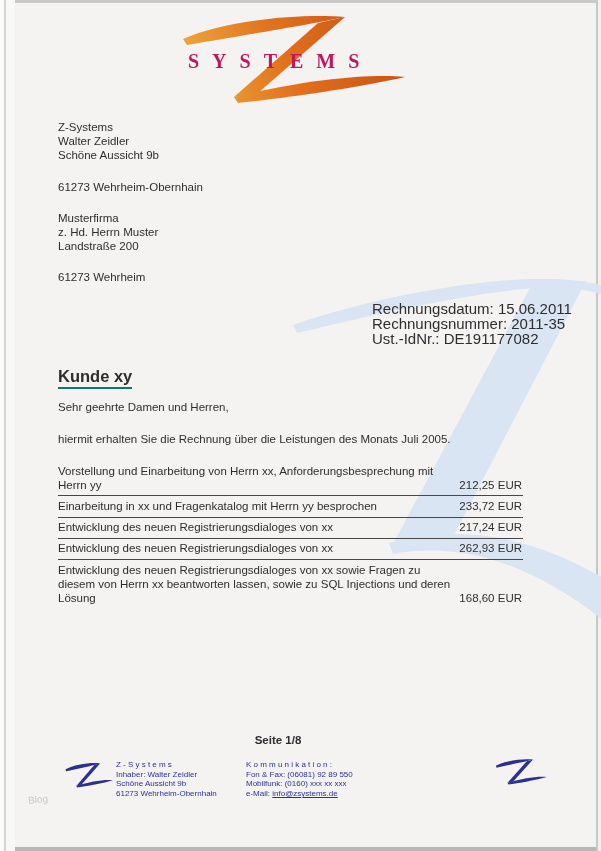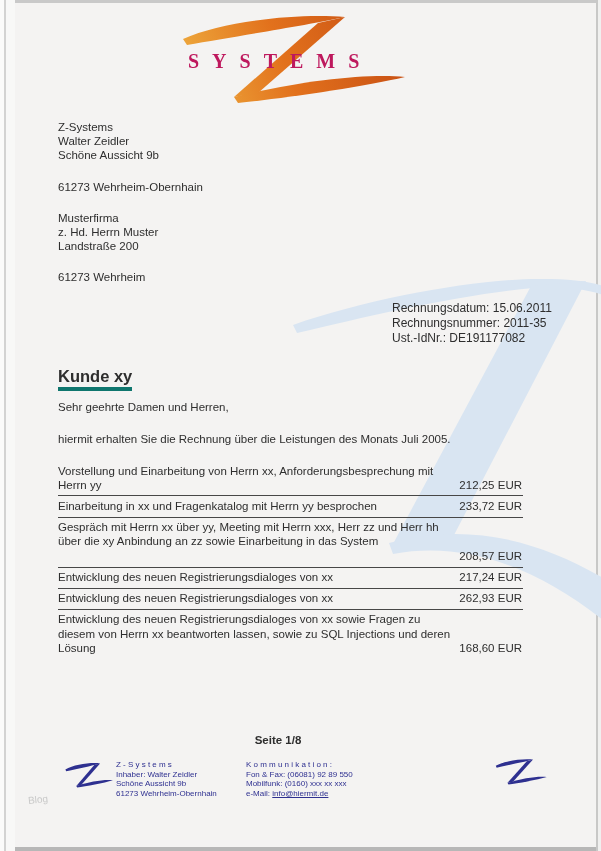--- a/index.html
+++ b/index.html
@@ -28,25 +28,25 @@
     font-family:"Liberation Serif","DejaVu Serif",serif;font-weight:bold;
     font-size:20px;letter-spacing:13px;color:#be185d;white-space:nowrap;
   }
 
   .textblock{position:absolute;left:58px;font-size:11.5px;line-height:14.2px;z-index:2;}
   .sender-lines{top:120px;}
   .sender-city{top:180px;}
   .recipient-lines{top:211px;}
   .recipient-city{top:270px;}
 
-  .meta{position:absolute;left:392px;top:301px;font-size:12px;line-height:15px;z-index:2;}
+  .meta{position:absolute;left:372px;top:301px;font-size:15px;line-height:15px;z-index:2;}
 
   .heading{
     position:absolute;left:58px;top:367px;z-index:2;
-    font-size:16.5px;font-weight:bold;border-bottom:4px solid #0f766e;padding-bottom:1px;
+    font-size:16.5px;font-weight:bold;border-bottom:2px solid #0f766e;padding-bottom:1px;
   }
   .salutation{position:absolute;left:58px;top:401px;font-size:11.5px;z-index:2;}
   .intro{position:absolute;left:58px;top:433px;font-size:11.5px;z-index:2;}
 
   .items{position:absolute;left:58px;top:461px;width:465px;font-size:11.5px;line-height:14.2px;z-index:2;}
   .item-row{position:relative;padding:2.5px 0 3.5px;border-bottom:1.5px solid #474747;}
   .item-row:last-child{border-bottom:none;}
   .item-desc{width:402px;}
   .item-amt{position:absolute;right:1px;bottom:3.5px;white-space:nowrap;}
   .item-row.amount-below{padding-bottom:18px;}
@@ -136,24 +136,20 @@
 
   <div class="items">
       <div class="item-row">
       <div class="item-desc">Vorstellung und Einarbeitung von Herrn xx, Anforderungsbesprechung mit Herrn yy</div>
       <div class="item-amt">212,25 EUR</div>
     </div>
       <div class="item-row">
       <div class="item-desc">Einarbeitung in xx und Fragenkatalog mit Herrn yy besprochen</div>
       <div class="item-amt">233,72 EUR</div>
     </div>
-      <div class="item-row amount-below">
-      <div class="item-desc">Gespräch mit Herrn xx über yy, Meeting mit Herrn xxx, Herr zz und Herr hh über die xy Anbindung an zz sowie Einarbeitung in das System</div>
-      <div class="item-amt">208,57 EUR</div>
-    </div>
       <div class="item-row">
       <div class="item-desc">Entwicklung des neuen Registrierungsdialoges von xx</div>
       <div class="item-amt">217,24 EUR</div>
     </div>
       <div class="item-row">
       <div class="item-desc">Entwicklung des neuen Registrierungsdialoges von xx</div>
       <div class="item-amt">262,93 EUR</div>
     </div>
       <div class="item-row">
       <div class="item-desc">Entwicklung des neuen Registrierungsdialoges von xx sowie Fragen zu diesem von Herrn xx beantworten lassen, sowie zu SQL Injections und deren Lösung</div>
@@ -181,21 +177,21 @@
   </div>
 
   <div class="footer-col c2">
     <div class="footer-title">Kommunikation:</div>
     <div>
         <div>Fon &amp; Fax: (06081) 92 89 550</div>
         <div>Mobilfunk: (0160) xxx xx xxx</div>
       </div>
     <div>
       <span>e-Mail:</span>
-      <span class="email-link">info@hiermit.de</span>
+      <span class="email-link">info@zsystems.de</span>
     </div>
   </div>
 
 
   <svg class="footer-z right" viewBox="0 0 252 96" preserveAspectRatio="none">
     <g fill="#2e3090">
       <path d="M25,27 C65,9 140,1 187,5 C150,13 75,25 29,33 Z"></path>
       <path d="M187,5 L160,11 L76,85 L100,81 Z"></path>
       <path d="M76,85 C140,69 210,61 247,65 C205,75 120,87 80,91 Z"></path>
     </g>

